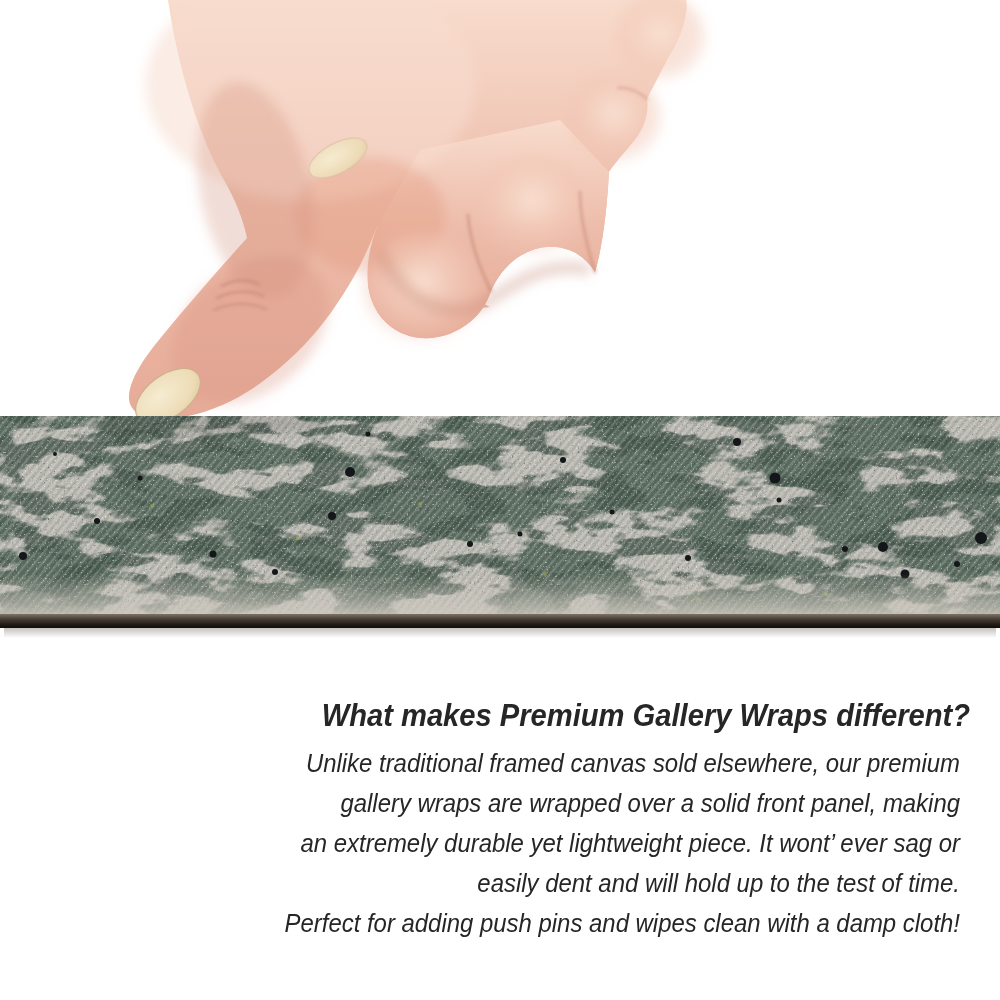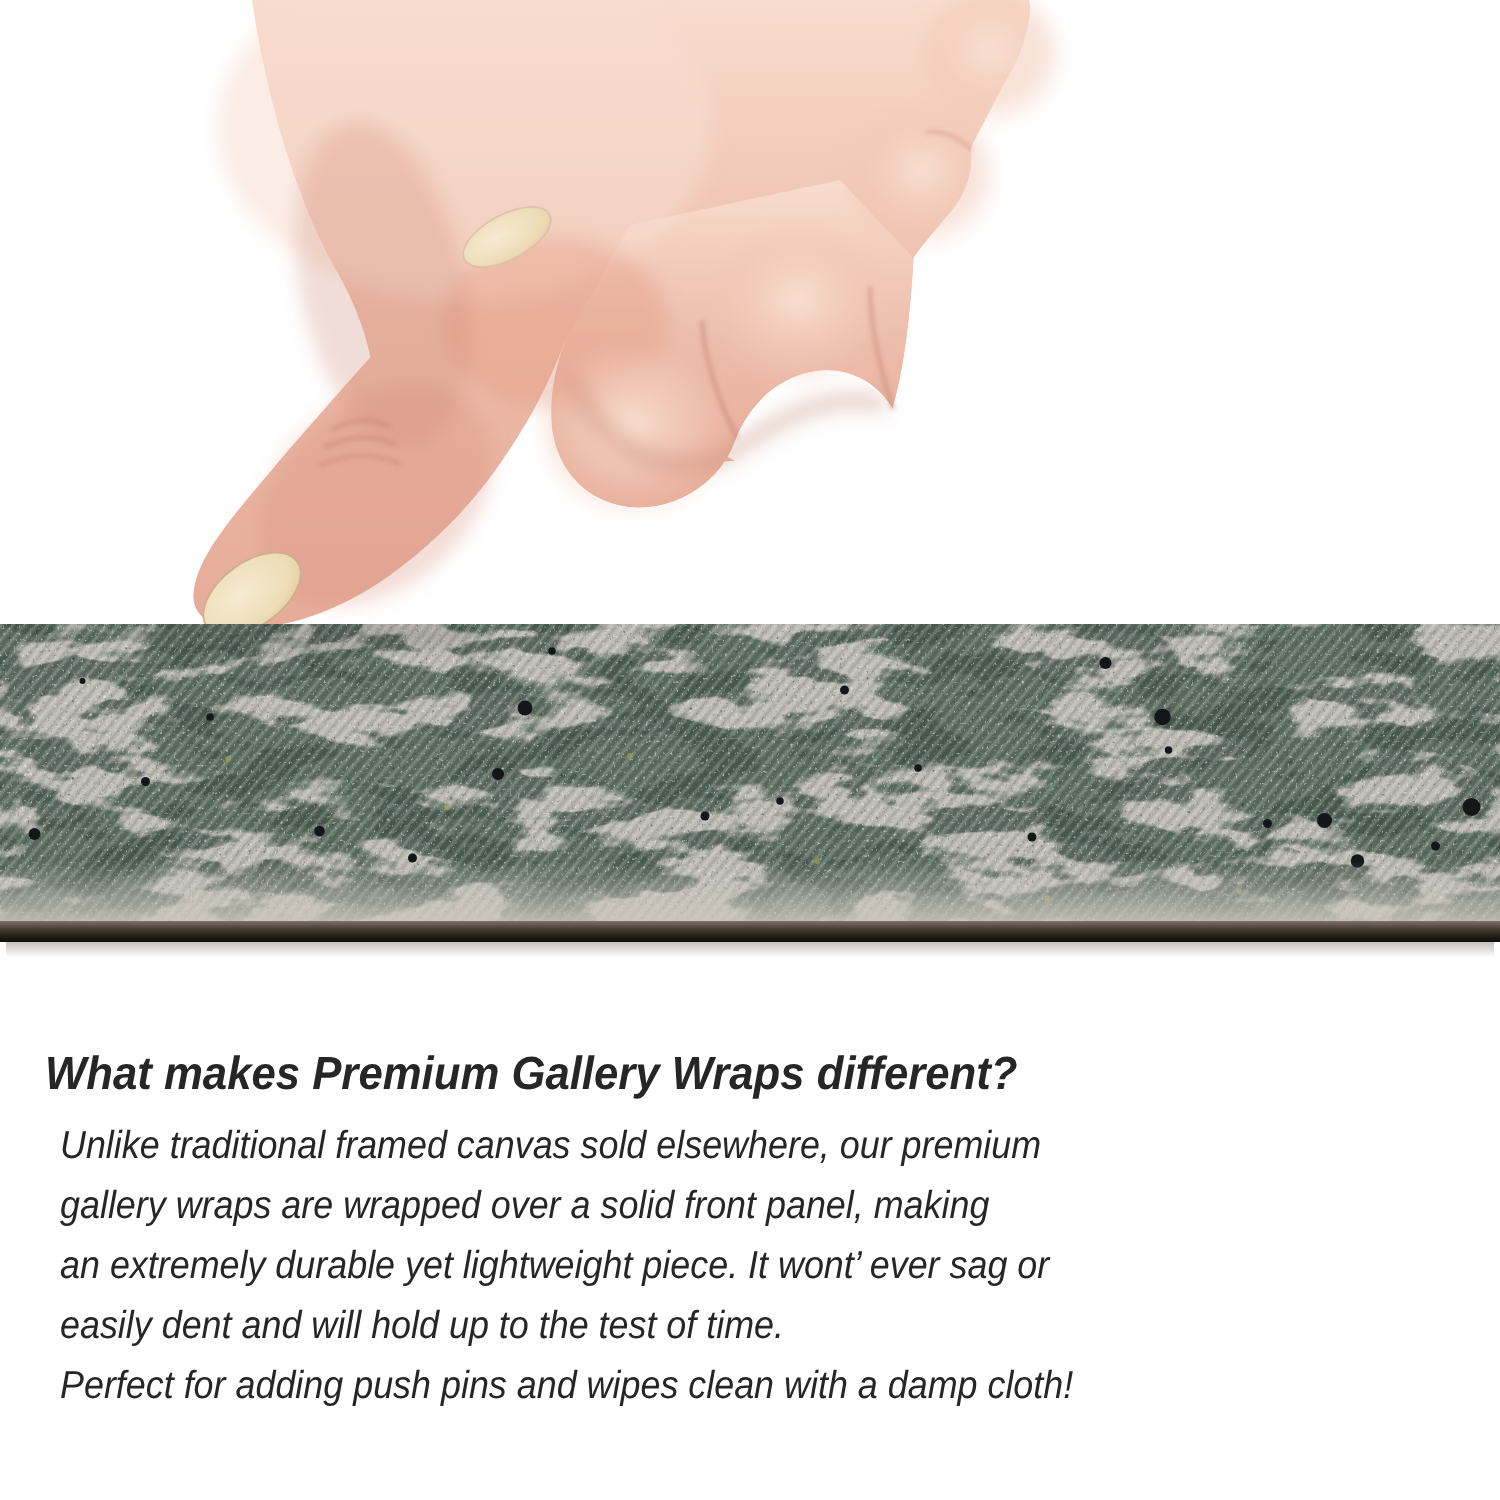--- a/index.html
+++ b/index.html
@@ -10,21 +10,21 @@
   }
   .stage{position:absolute;inset:0;}
   
   .hand-svg{position:absolute;left:0;top:0;width:1000px;height:432px;display:block;}
   
   .canvas-strip{position:absolute;left:0;top:416px;width:1000px;height:224px;}
   .strip-svg{width:100%;height:100%;display:block;}
   
   .info{
     position:absolute;left:0;right:0;top:698px;
-    text-align:left;color:#262626;
+    text-align:right;color:#262626;
   }
   .info h2{
     margin:0 0 9px 0;
     font-size:31px;font-style:italic;font-weight:700;
     transform:scaleX(.94);transform-origin:50% 50%;
     letter-spacing:0px;
   }
   .info p{
     margin:0;line-height:40px;
     font-size:26px;font-style:italic;font-weight:400;

